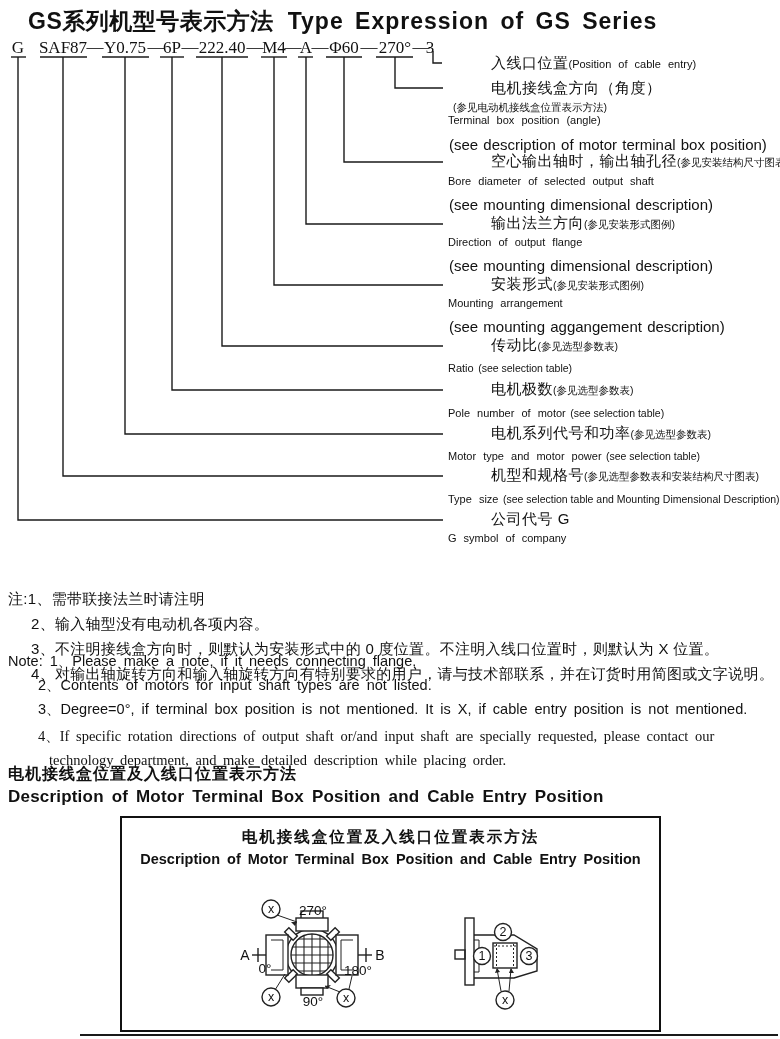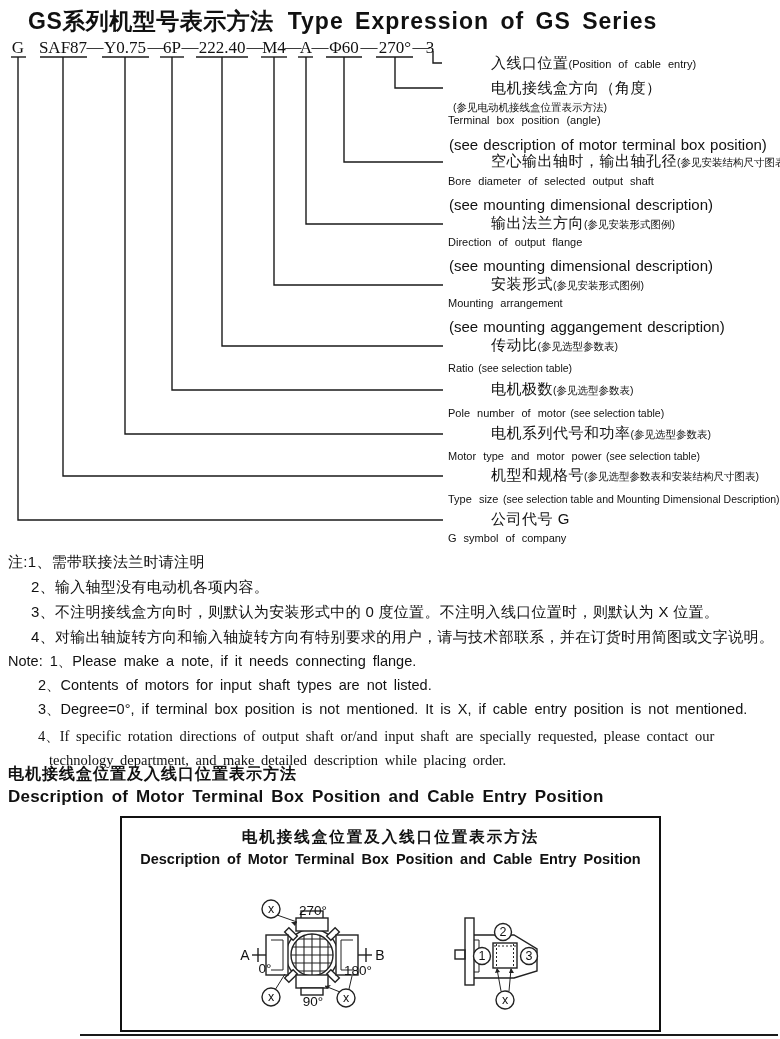--- a/index.html
+++ b/index.html
@@ -13,21 +13,21 @@
   .code-seg{top:38px;font-family:"Liberation Serif","DejaVu Serif",serif;font-size:17px;transform:translateX(-50%);}
   .code-dash{top:37px;font-family:"Liberation Serif","DejaVu Serif",serif;font-size:17px;transform:translateX(-50%);}
   svg{display:block;}
   .tree-svg{position:absolute;left:0;top:0;pointer-events:none;}
   .lbl{left:448px;}
   .cn-label{font-size:15px;letter-spacing:.5px;margin-left:43px;}
   .en-label{font-size:11px;word-spacing:4px;text-align:center;}
   .sm{font-size:15px;word-spacing:1px;}
   .cn-sm{font-size:10.5px;}
   .inline-sm{font-size:10.5px;}
-  .note-cn{font-size:15px;letter-spacing:.3px;}
+  .note-cn{font-size:15px;letter-spacing:.3px;margin-top:37px;}
   .note-en{font-size:14.5px;word-spacing:3px;}
   .sec-head-cn{left:8px;top:764px;font-size:16px;font-weight:bold;letter-spacing:1px;}
   .sec-head-en{left:8px;top:787px;font-size:17px;font-weight:bold;letter-spacing:.2px;word-spacing:3px;}
   .fig-box{position:absolute;left:120px;top:816px;width:537px;height:212px;border:2px solid #111;}
   .fig-title-cn{left:0;right:0;top:9px;text-align:center;font-size:15.5px;font-weight:bold;letter-spacing:2px;white-space:nowrap;position:absolute;}
   .fig-title-en{left:0;right:0;top:33px;text-align:center;font-size:14.5px;font-weight:bold;word-spacing:3px;white-space:nowrap;position:absolute;}
   .fig-svg{position:absolute;left:0;top:0;}
   .bottom-rule{position:absolute;left:80px;top:1034px;width:698px;height:2px;background:#1a1a1a;}
   .wrapnote{white-space:normal;line-height:24px;padding-left:11px;text-indent:-11px;font-family:Liberation Serif, serif;}
 </style>

